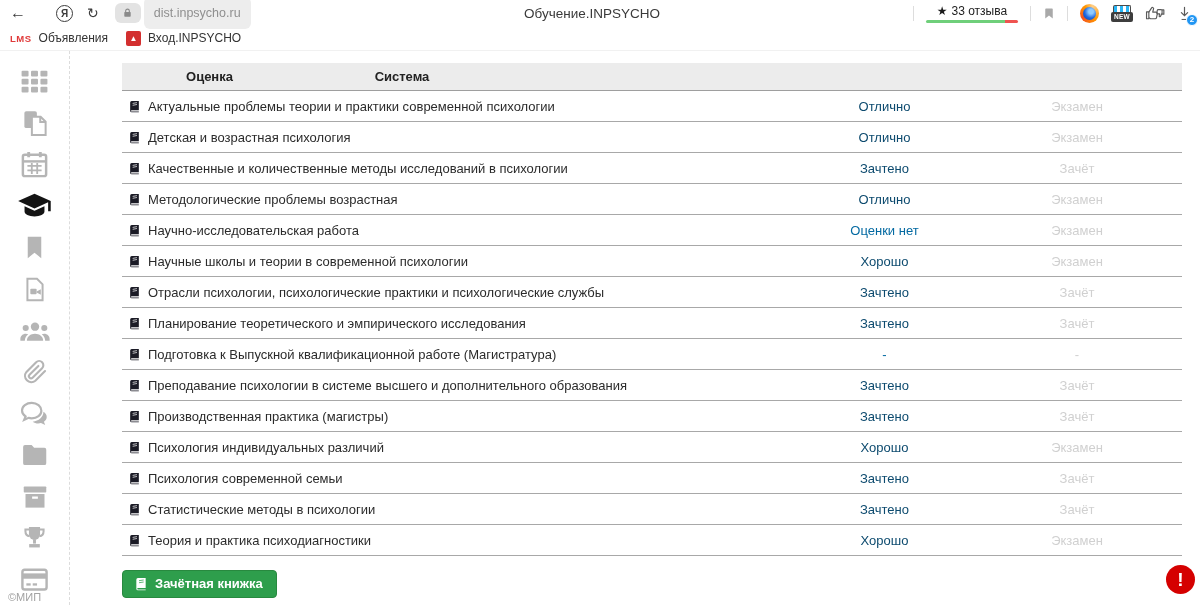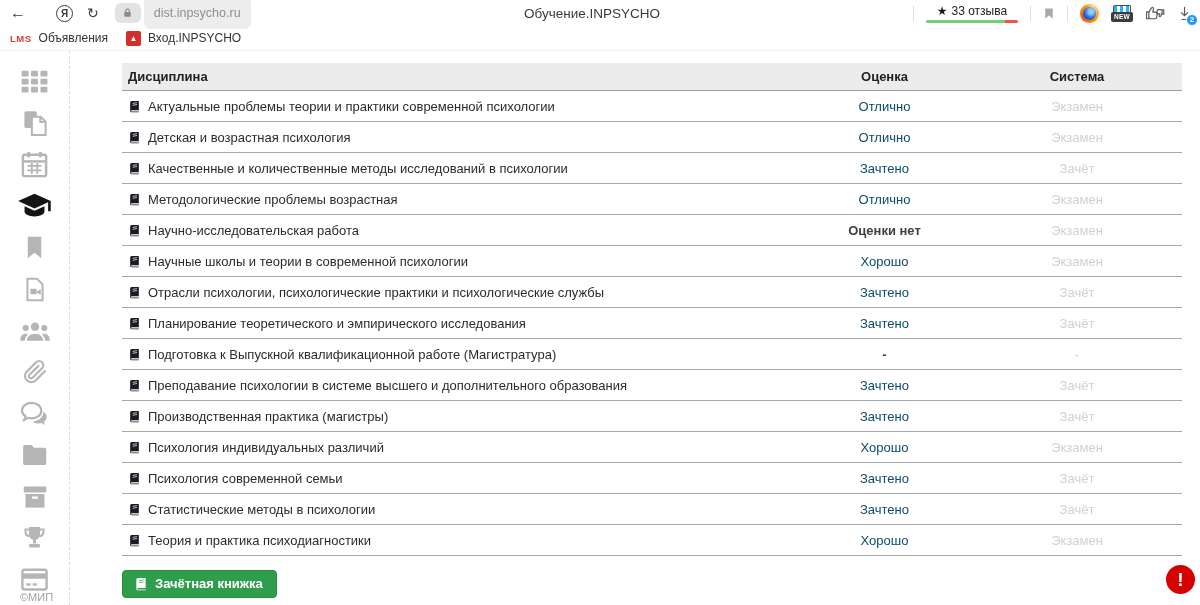--- a/index.html
+++ b/index.html
@@ -50,33 +50,33 @@
   .lms-logo { color:#e03a3a; font-weight:bold; font-size:9.5px; letter-spacing:.5px; }
   .mip-favicon { width:15px; height:15px; background:#d32f2f; border-radius:2px;
     display:flex; align-items:center; justify-content:center; color:#fff; font-size:8px; }
   
   .main { display:flex; height:554px; }
   .sidebar { width:70px; border-right:1px dashed #dcdcdc; position:relative; padding-top:10px; flex:none; }
   .side-item { height:41.5px; display:flex; align-items:center; justify-content:center;
     color:#b5b5b5; cursor:pointer; }
   .side-item.active { color:#141414; }
   .side-item svg { display:block; }
-  .copyright { position:absolute; bottom:2px; left:20px; font-size:11px; color:#a3a3a3; }
+  .copyright { position:absolute; bottom:2px; left:8px; font-size:11px; color:#a3a3a3; }
   .content { flex:1; padding:12px 18px 0 52px; position:relative; }
   
   .thead { display:flex; align-items:center; height:28px; background:#ececec;
     border-bottom:1px solid #9e9e9e; font-weight:bold; font-size:13px; color:#222; }
   .col-disc { flex:1; padding-left:6px; display:flex; align-items:center; gap:7px; min-width:0; }
   .col-grade { width:175px; text-align:center; flex:none; }
   .col-sys { width:210px; text-align:center; flex:none; }
   .trow { display:flex; align-items:center; height:31px; border-bottom:1px solid #a8a8a8;
     font-size:13px; color:#2b2b2b; background:#fff; cursor:pointer; }
   .disc-text { white-space:nowrap; overflow:hidden; text-overflow:ellipsis; }
   .grade { font-weight:normal; color:#0c4a6e; }
-  .grade.muted { font-weight:bold; color:#404040; }
+  .grade.muted { font-weight:normal; color:#0369a1; }
   .sys { color:#d0d0d0; }
   .book-icon { display:flex; flex:none; }
   
   .gradebook-btn { margin-top:14px; display:inline-flex; align-items:center; gap:7px;
     background:#2e9e4c; border:1px solid #28893f; color:#fff; font-weight:bold; font-size:13px;
     font-family:"Liberation Sans",sans-serif; padding:5px 13px 6px 11px; border-radius:4px; cursor:pointer; }
   .alert-circle { position:absolute; right:5px; bottom:11px; width:29px; height:29px;
     background:#d50000; border-radius:50%; color:#fff; display:flex; align-items:center;
     justify-content:center; font-weight:bold; font-size:19px; cursor:pointer; }
 </style>
@@ -273,21 +273,20 @@
             <rect x="5.6" y="13.6" width="3.4" height="1.8" fill="currentColor"></rect>
             <rect x="10.6" y="13.6" width="3.4" height="1.8" fill="currentColor"></rect>
           </svg>
         </span>
       </div>
       <span class="copyright">©МИП</span>
   </div>
 
   <div class="content">
     <div class="thead">
-      <div class="col-disc">Дисциплина</div>
       <div class="col-grade">Оценка</div>
       <div class="col-sys">Система</div>
     </div>
     <div id="table-body">
         <div class="trow">
     <div class="col-disc">
       <span class="book-icon">
         <svg width="13" height="13" viewBox="0 0 24 24">
                 <path fill="#1b1b26" d="M6.8 1.8H20v17H6.8a1.3 1.3 0 000 2.6H20v1.4H6.8A2.8 2.8 0 014 20V4.6a2.8 2.8 0 012.8-2.8z"></path>
                 <path d="M8.6 6.3l8-1.5M8.6 9.8l8-1.5" stroke="#ffffff" stroke-width="1.3"></path>

